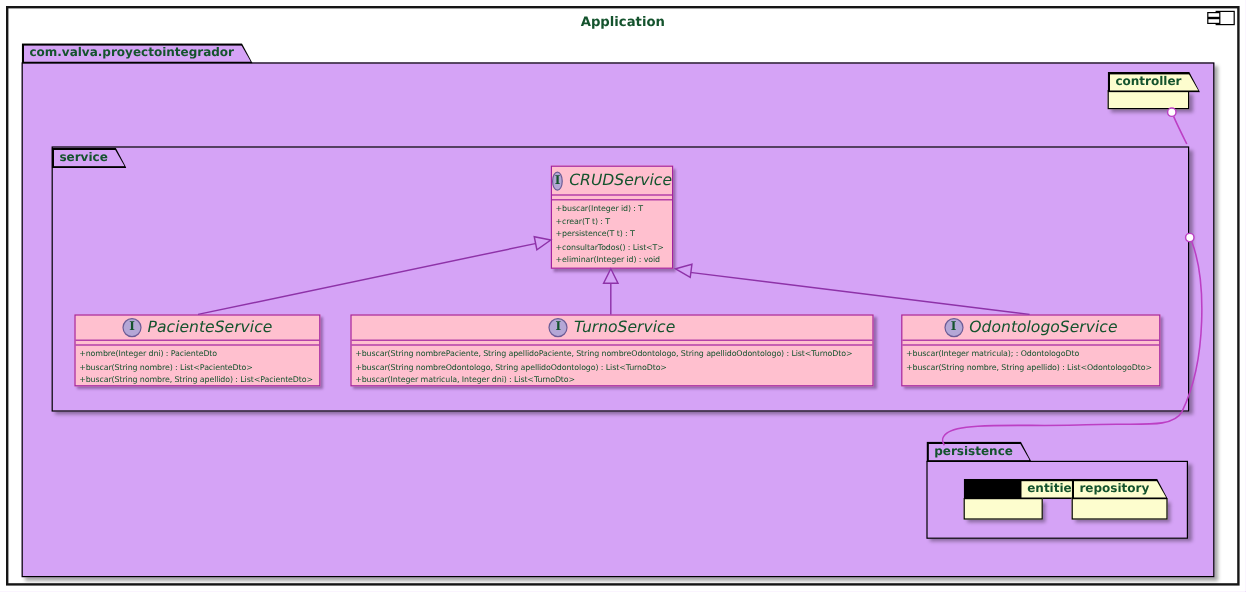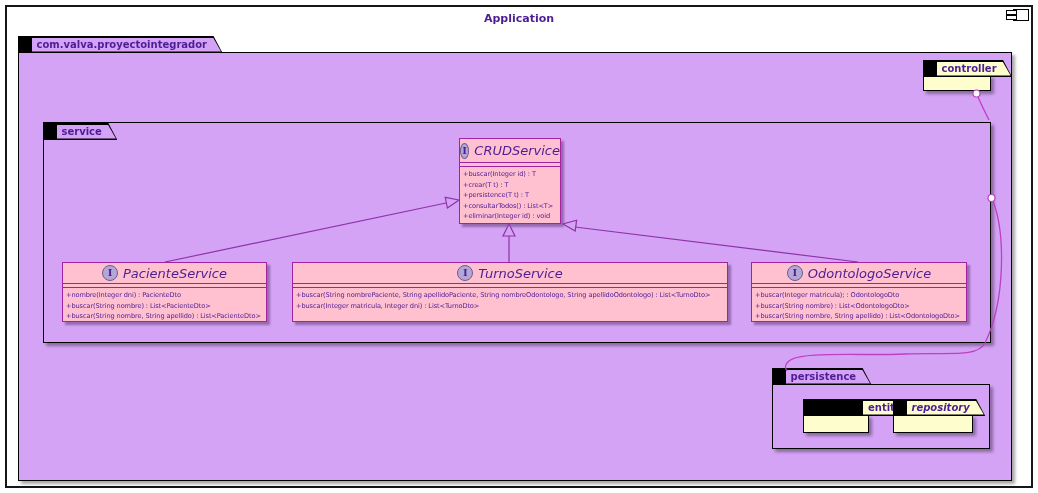--- a/index.html
+++ b/index.html
@@ -7,36 +7,36 @@
     --pink:#FFC0CF;
     --boxborder:#A3229F;
     --edge:#8E32A8;
     --link:#BC3FC4;
     --yellow:#FDFDCE;
     --iconfill:#B4A7D6;
     --iconborder:#6B5B95;
   }
   html,body{margin:0;padding:0;background:#fff;}
   #stage{position:relative;width:1038px;height:493px;background:#fff;
-         font-family:"DejaVu Sans","Liberation Sans",sans-serif;color:#4c1d95;overflow:hidden;}
+         font-family:"DejaVu Sans","Liberation Sans",sans-serif;color:#14532d;overflow:hidden;}
   .frame{position:absolute;left:5px;top:5px;right:5px;bottom:5px;border:2px solid #161616;background:#fff;}
   .diagram-title{position:absolute;left:0;right:0;top:12px;text-align:center;
                  font-size:11px;font-weight:bold;}
   
   .comp-icon{position:absolute;left:1006px;top:9px;width:24px;height:14px;}
   .comp-icon .big{position:absolute;left:7px;top:0;width:14px;height:10px;background:#fff;border:1.6px solid #000;}
   .comp-icon .t1,.comp-icon .t2{position:absolute;left:0;width:9px;height:2.4px;background:#fff;border:1.4px solid #000;}
   .comp-icon .t1{top:1.2px}.comp-icon .t2{top:6.4px}
 
   
   .ptab{position:absolute;background:#000;padding:1.5px;
         clip-path:polygon(0 0,calc(100% - 9px) 0,100% 100%,0 100%);
         filter:drop-shadow(2px 2px 1px rgba(0,0,0,0.3));z-index:3;}
   .ptab-in{background:var(--purple);padding:1px 14px 2px 5px;font-size:10px;font-weight:bold;
-           clip-path:polygon(0 0,calc(100% - 8px) 0,100% 100%,0 100%);white-space:nowrap;margin-left:12px;}
+           clip-path:polygon(0 0,calc(100% - 8px) 0,100% 100%,0 100%);white-space:nowrap;}
   .ptab.yellow .ptab-in{background:var(--yellow);}
   
   .pbody{position:absolute;border:1.6px solid #000;background:var(--purple);
          box-shadow:3px 3px 3px rgba(0,0,0,0.35);z-index:2;}
   .pbody.yellow{background:var(--yellow);}
 
   
   .iface{position:absolute;background:var(--pink);border:1.5px solid var(--boxborder);
          box-shadow:2.5px 2.5px 2px rgba(60,20,70,0.4);z-index:4;}
   .iface-title{display:flex;align-items:center;justify-content:center;gap:5px;}
@@ -108,48 +108,48 @@
   </div>
 
   <div class="iface" style="left:292px;top:262px;width:434px;height:58px;">
     <div class="iface-title" style="height:20px;">
       <span class="icircle">I</span>
       <span class="iname">TurnoService</span>
     </div>
     <div class="sepband" style="height:3px;"></div>
     <div class="methods">
       <div class="m">+buscar(String nombrePaciente, String apellidoPaciente, String nombreOdontologo, String apellidoOdontologo) : List&lt;TurnoDto&gt;</div>
+      <div class="m">+buscar(String nombreOdontologo, String apellidoOdontologo) : List&lt;TurnoDto&gt;</div>
       <div class="m">+buscar(Integer matricula, Integer dni) : List&lt;TurnoDto&gt;</div>
     </div>
   </div>
 
   <div class="iface" style="left:751px;top:262px;width:214px;height:58px;">
     <div class="iface-title" style="height:20px;">
       <span class="icircle">I</span>
       <span class="iname">OdontologoService</span>
     </div>
     <div class="sepband" style="height:3px;"></div>
     <div class="methods">
       <div class="m">+buscar(Integer matricula); : OdontologoDto</div>
-      <div class="m">+buscar(String nombre) : List&lt;OdontologoDto&gt;</div>
       <div class="m">+buscar(String nombre, String apellido) : List&lt;OdontologoDto&gt;</div>
     </div>
   </div>
 
   <div class="ptab" style="left:772px;top:368px;">
     <div class="ptab-in">persistence</div>
   </div>
   <div class="pbody" style="left:772px;top:384px;width:216px;height:63px;"></div>
 
   <div class="ptab yellow" style="left:803px;top:399px;z-index:4;padding-left:48px;">
     <div class="ptab-in">entities</div>
   </div>
   <div class="pbody yellow" style="left:803px;top:415px;width:64px;height:16px;z-index:4;"></div>
 
-  <div class="ptab yellow" style="left:893px;top:399px;z-index:4;font-style:italic;">
+  <div class="ptab yellow" style="left:893px;top:399px;z-index:4;">
     <div class="ptab-in">repository</div>
   </div>
   <div class="pbody yellow" style="left:893px;top:415px;width:78px;height:16px;z-index:4;"></div>
 
   <svg class="overlay" width="1038" height="493" viewBox="0 0 1038 493">
 
     <line x1="165" y1="262" x2="446" y2="203" stroke="#8E32A8" stroke-width="1.2"></line>
     <polygon points="459,200 445.2,197.3 447.4,208.1" fill="#D5A3F6" stroke="#8E32A8" stroke-width="1.2"></polygon>
 
     <line x1="509" y1="262" x2="509" y2="236" stroke="#8E32A8" stroke-width="1.2"></line>

